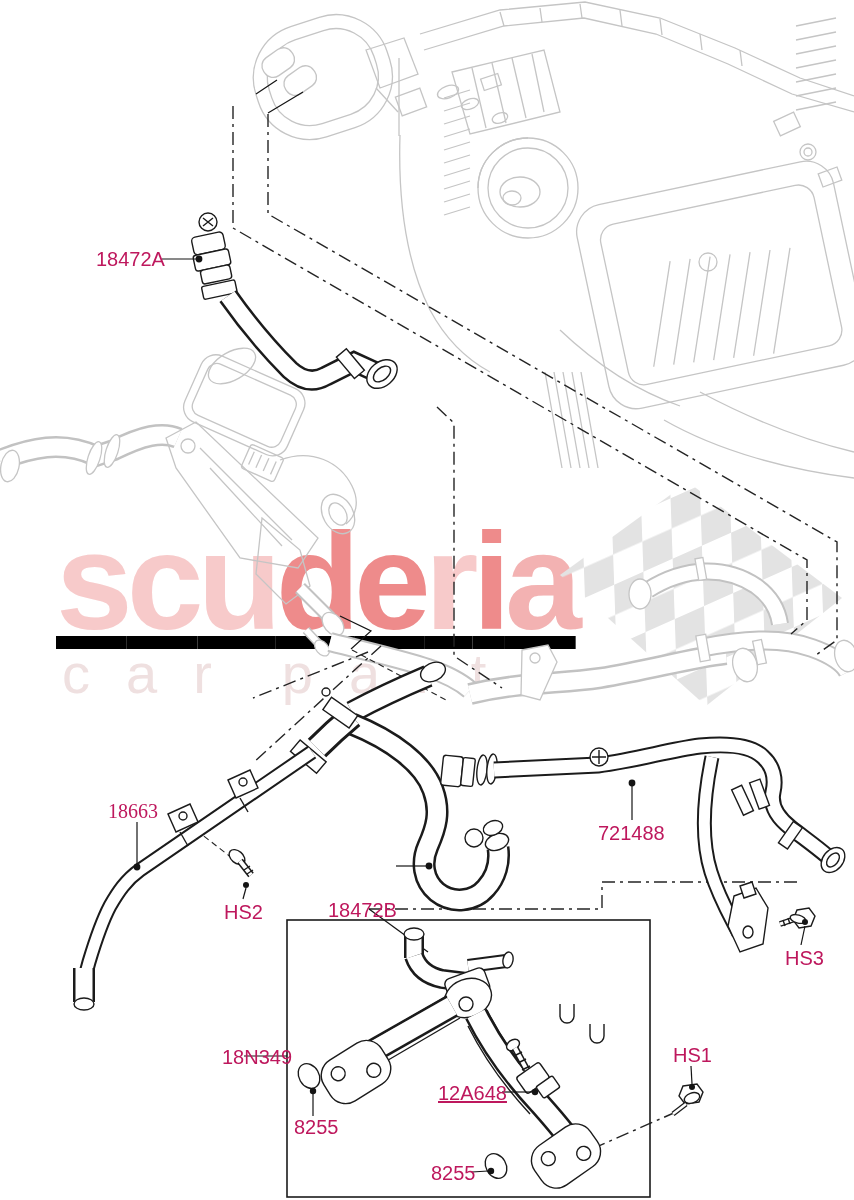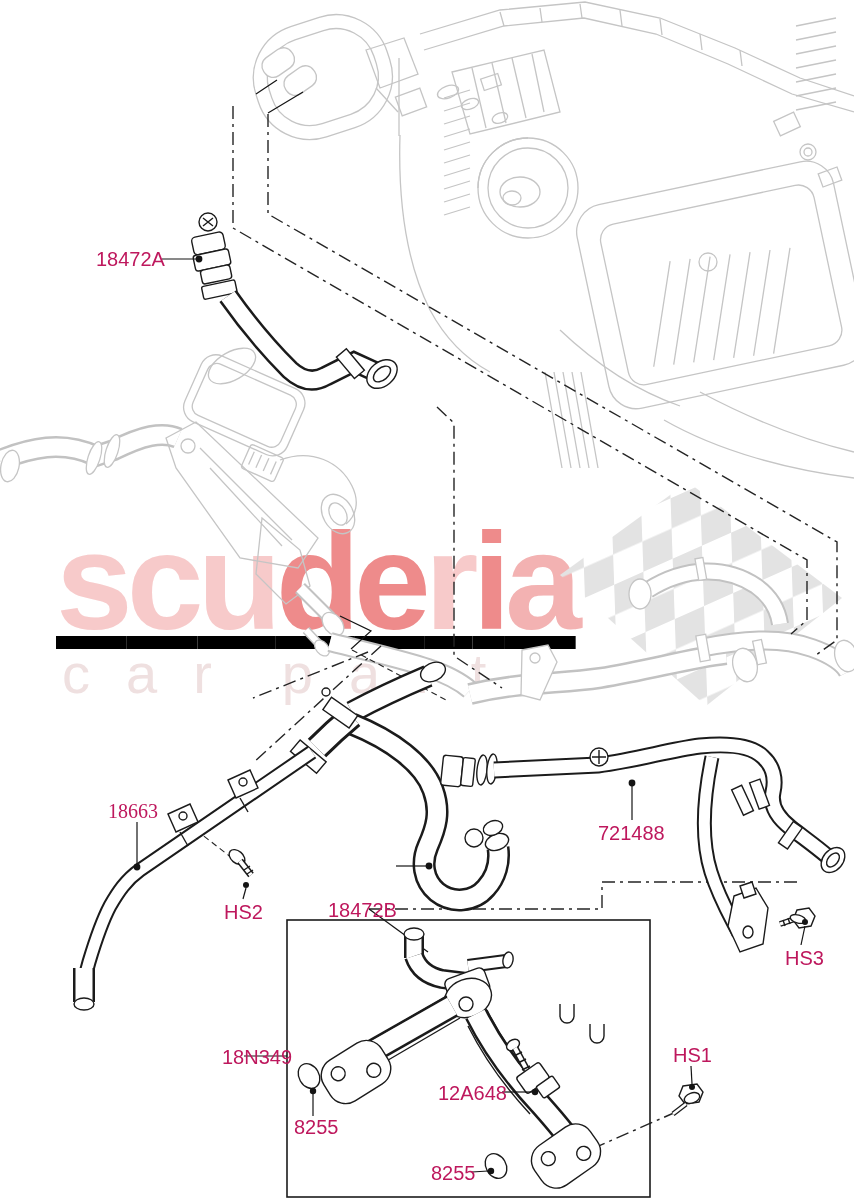--- a/index.html
+++ b/index.html
@@ -361,17 +361,17 @@
     </g>
   </svg>
 
   <div class="lbl" style="left:96px;top:249px;">18472A</div>
   <div class="lbl" style="left:108px;top:801px;font-family:Liberation Serif, serif;">18663</div>
   <div class="lbl" style="left:328px;top:900px;">18472B</div>
   <div class="lbl" style="left:598px;top:823px;">721488</div>
   <div class="lbl" style="left:224px;top:902px;">HS2</div>
   <div class="lbl" style="left:785px;top:948px;">HS3</div>
   <div class="lbl" style="left:174px;top:1047px;margin-left:48px;">18N349</div>
-  <div class="lbl" style="left:438px;top:1083px;">12A648</div>
+  <div class="lbl" style="left:438px;top:1083px;text-decoration:underline;">12A648</div>
   <div class="lbl" style="left:294px;top:1117px;">8255</div>
   <div class="lbl" style="left:431px;top:1163px;">8255</div>
   <div class="lbl" style="left:673px;top:1045px;">HS1</div>
 </div>
 
 </body></html>

